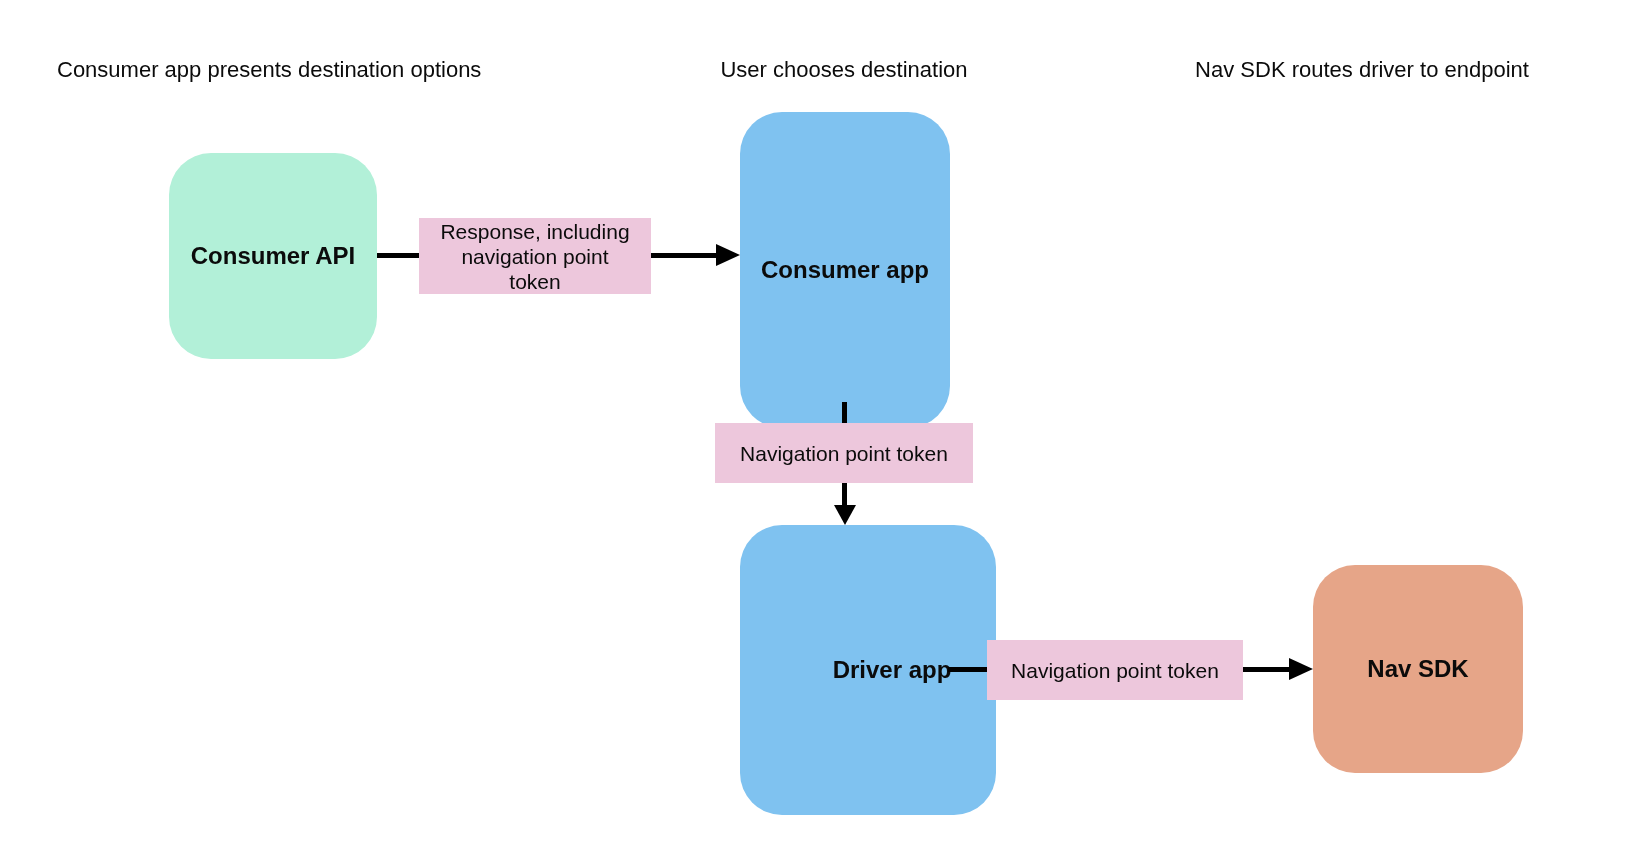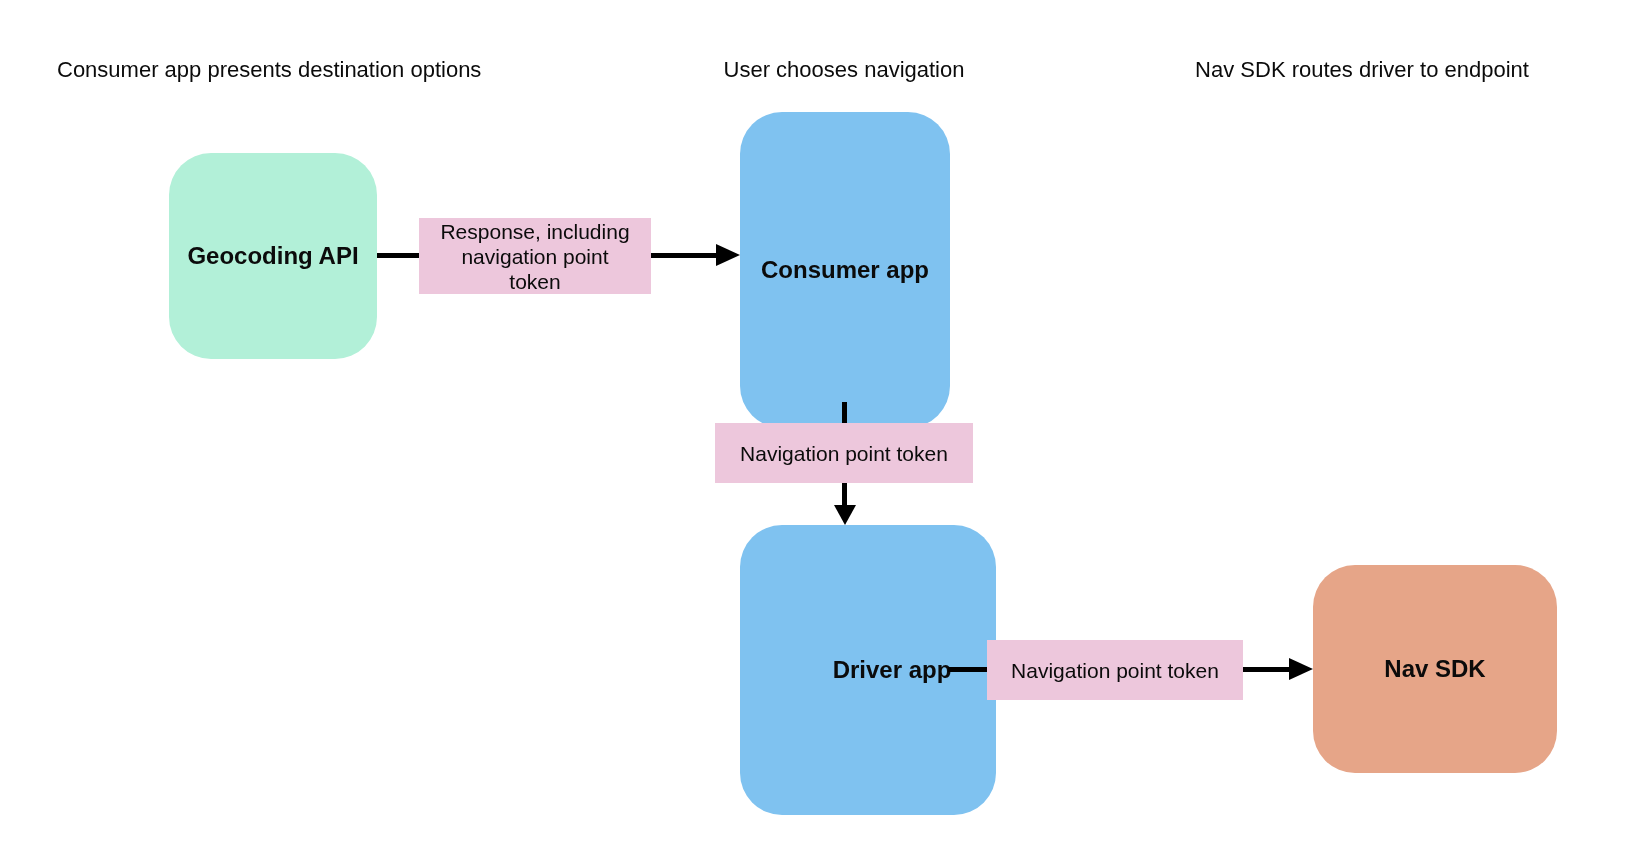--- a/index.html
+++ b/index.html
@@ -15,21 +15,21 @@
   .step-heading.h2{left:844px;transform:translateX(-50%);}
   .step-heading.h3{left:1362px;transform:translateX(-50%);}
   .node{
     position:absolute;border-radius:42px;display:flex;align-items:center;justify-content:center;
     text-align:center;
   }
   .node-label{font-size:24px;font-weight:700;color:#0b0b0b;}
   .node.geocoding{left:169px;top:153px;width:208px;height:206px;}
   .node.consumer{left:740px;top:112px;width:210px;height:316px;}
   .node.driver{left:740px;top:525px;width:208px;height:290px;}
-  .node.navsdk{left:1313px;top:565px;width:244px;height:208px;}
+  .node.navsdk{left:1313px;top:565px;width:210px;height:208px;}
   .edge-label{
     position:absolute;display:flex;align-items:center;justify-content:center;text-align:center;
   }
   .edge-label-text{font-size:21px;line-height:25px;color:#0b0b0b;}
   .edge-label.l1{left:419px;top:218px;width:232px;height:76px;}
   .edge-label.l1 .edge-label-text{max-width:198px;}
   .edge-label.l2{left:715px;top:423px;width:258px;height:60px;}
   .edge-label.l3{left:987px;top:640px;width:256px;height:60px;}
   .edge-label.l2 .edge-label-text,.edge-label.l3 .edge-label-text{white-space:nowrap;}
   .line{position:absolute;background:#000000;}
@@ -47,25 +47,25 @@
   .a1head{left:716px;top:244px;}
   .a2head{left:834px;top:505px;}
   .a3head{left:1289px;top:658px;}
 </style>
 </head>
 <body>
 
 <div class="canvas">
 
   <div class="step-heading h1">Consumer app presents destination options</div>
-  <div class="step-heading h2">User chooses navigation</div>
+  <div class="step-heading h2">User chooses destination</div>
   <div class="step-heading h3">Nav SDK routes driver to endpoint</div>
 
   <div class="node geocoding" style="background-color: rgb(178, 240, 216);">
-    <span class="node-label">Geocoding API</span>
+    <span class="node-label">Consumer API</span>
   </div>
   <div class="node consumer" style="background-color: rgb(127, 194, 240);">
     <span class="node-label">Consumer app</span>
   </div>
   <div class="node driver" style="background-color: rgb(127, 194, 240); padding-left: 48px;">
     <span class="node-label">Driver app</span>
   </div>
   <div class="node navsdk" style="background-color: rgb(230, 165, 136);">
     <span class="node-label">Nav SDK</span>
   </div>

